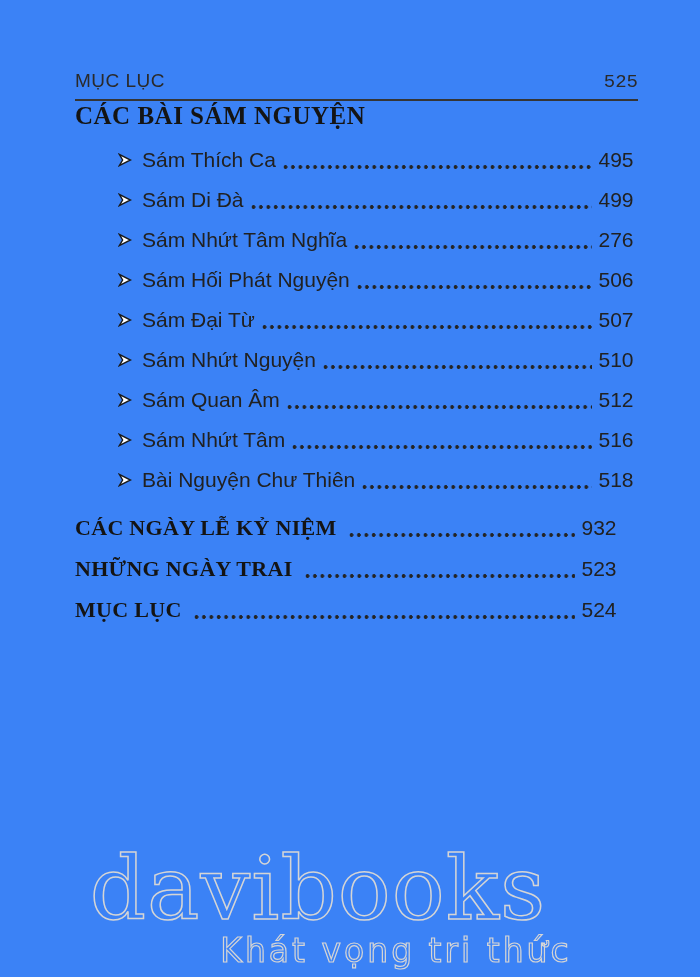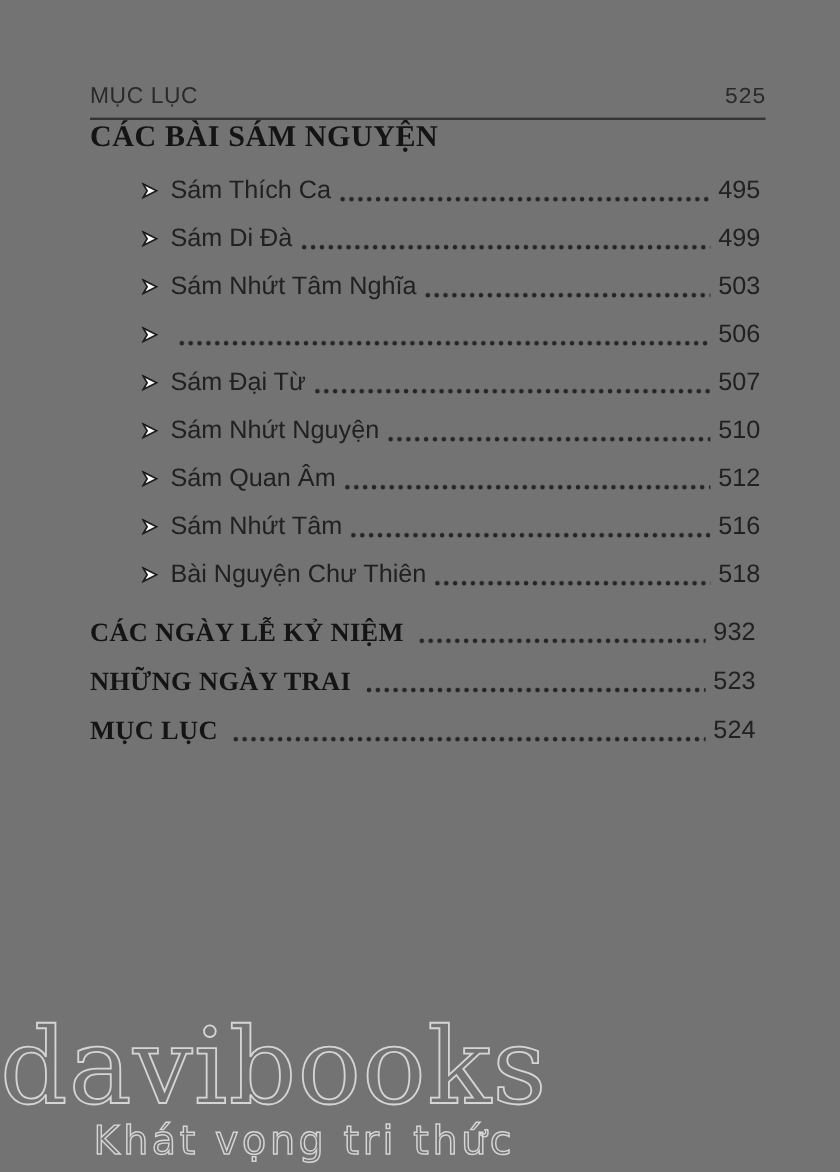--- a/index.html
+++ b/index.html
@@ -5,21 +5,21 @@
   html, body { margin: 0; padding: 0; }
   body {
     background: #ffffff;
     font-family: "Liberation Sans", sans-serif;
     -webkit-font-smoothing: antialiased;
   }
   .page {
     position: relative;
     width: 700px;
     height: 977px;
-    background: #737373;
+    background: #3b82f6;
     overflow: hidden;
     color: #1c1c1c;
   }
   .content {
     position: absolute;
     top: 0;
     left: 75px;
     right: 62px;
   }
   
@@ -87,42 +87,43 @@
   .toc-page {
     flex: 0 0 auto;
     min-width: 44px;
     text-align: center;
     font-size: 21px;
     color: #212121;
   }
   
   .bold-list {
     list-style: none;
-    margin: 7px 4px 0 0;
+    margin: 7px 17px 0 0;
     padding: 0;
   }
   .bold-list .toc-row { height: 41px; }
   .bold-label {
     font-family: "Liberation Serif", serif;
     font-weight: bold;
     font-size: 22px;
     letter-spacing: 0.3px;
     color: #141414;
     white-space: nowrap;
   }
   .bold-list .dots { margin-left: 12px; }
   
   .watermark {
     position: absolute;
     left: 0;
     width: 564px;
     bottom: 8px;
-    text-align: left;
+    text-align: center;
     pointer-events: none;
     user-select: none;
+    padding-left: 36px;
   }
   .wm-title {
     font-family: "DejaVu Serif", serif;
     font-size: 88px;
     line-height: 1;
     letter-spacing: 1px;
     color: #ececec;
     -webkit-text-fill-color: transparent;
     -webkit-text-stroke: 1.5px #d5d5d5;
   }
@@ -173,28 +174,29 @@
         <span class="toc-page">499</span>
       </li>
       <li class="toc-row indented">
         <span class="bullet">
             <svg width="14" height="14" viewBox="0 0 13 13">
               <path d="M1.2 1.3 L11.6 6.5 L1.2 11.7 L4.3 6.5 Z" fill="#ffffff" stroke="#1a1a1a" stroke-width="1.3" stroke-linejoin="miter"></path>
             </svg>
           </span>
         <span class="toc-label">Sám Nhứt Tâm Nghĩa</span>
         <span class="dots"></span>
-        <span class="toc-page">503</span>
-      </li>
-      <li class="toc-row indented">
-        <span class="bullet">
-            <svg width="14" height="14" viewBox="0 0 13 13">
-              <path d="M1.2 1.3 L11.6 6.5 L1.2 11.7 L4.3 6.5 Z" fill="#ffffff" stroke="#1a1a1a" stroke-width="1.3" stroke-linejoin="miter"></path>
-            </svg>
-          </span>
+        <span class="toc-page">276</span>
+      </li>
+      <li class="toc-row indented">
+        <span class="bullet">
+            <svg width="14" height="14" viewBox="0 0 13 13">
+              <path d="M1.2 1.3 L11.6 6.5 L1.2 11.7 L4.3 6.5 Z" fill="#ffffff" stroke="#1a1a1a" stroke-width="1.3" stroke-linejoin="miter"></path>
+            </svg>
+          </span>
+        <span class="toc-label">Sám Hối Phát Nguyện</span>
         <span class="dots"></span>
         <span class="toc-page">506</span>
       </li>
       <li class="toc-row indented">
         <span class="bullet">
             <svg width="14" height="14" viewBox="0 0 13 13">
               <path d="M1.2 1.3 L11.6 6.5 L1.2 11.7 L4.3 6.5 Z" fill="#ffffff" stroke="#1a1a1a" stroke-width="1.3" stroke-linejoin="miter"></path>
             </svg>
           </span>
         <span class="toc-label">Sám Đại Từ</span>

